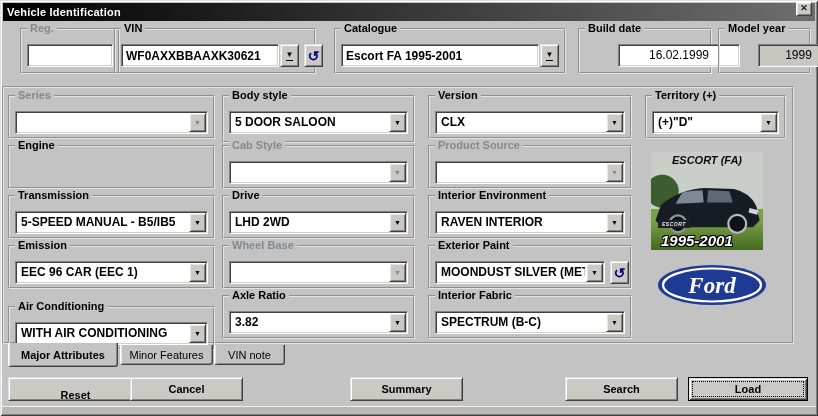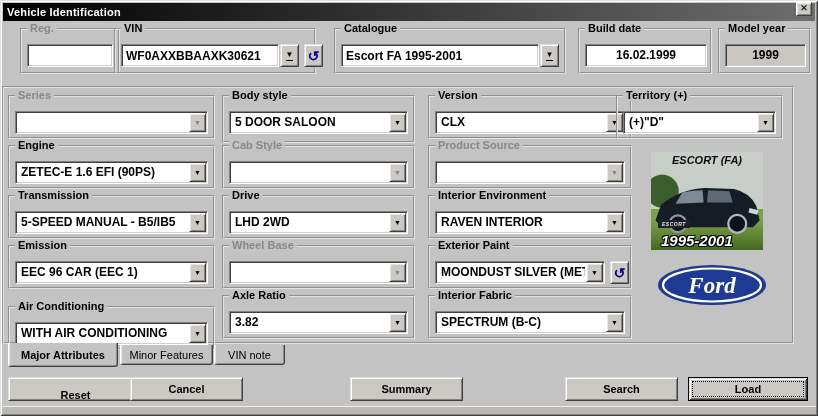--- a/index.html
+++ b/index.html
@@ -39,22 +39,22 @@
     position:absolute; top:-8px; left:5px; background:#c3c3c3; padding:0 3px;
     font-size:11px; font-weight:bold; color:#000; white-space:nowrap;
   }
   .gframe.disabled .flabel { color:#86898c; }
 
   .tinput {
     position:absolute; height:23px; font-family:"Liberation Sans",sans-serif;
     font-size:12px; font-weight:bold; padding:0 4px; outline:none;
   }
   .tfield {
-    position:absolute; height:23px; font-size:12px; font-weight:bold;
-    padding:3px 4px 0 4px; text-align:center;
+    position:absolute; height:23px; font-size:12px; font-weight:normal;
+    padding:3px 4px 0 4px; text-align:center;margin-left:33px;
   }
   .tfield.gray { background:#c9c6c1; }
 
   
   .combo {
     position:absolute; left:5px; top:14px; height:23px; display:flex;
     background:#fff; border:1px solid; border-color:#808080 #ffffff #ffffff #808080;
     box-shadow: inset 1px 1px 0 #404040, inset -1px -1px 0 #d4d0c8;
   }
   .ctext {
@@ -205,38 +205,32 @@
   </div>
   <div class="gframe" style="left:428px;top:95px;width:204px;height:44px">
     <span class="flabel">Version</span>
     <div class="combo" style="right:5px">
       <div class="ctext">CLX</div>
       <div class="cbtn">
           <span>▼</span>
         </div>
     </div>
   </div>
-  <div class="gframe" style="left:616px;top:95px;width:167px;height:44px">
+  <div class="gframe" style="left:645px;top:95px;width:141px;height:44px">
     <span class="flabel">Territory (+)</span>
     <div class="combo" style="right:5px">
       <div class="ctext">(+)"D"</div>
       <div class="cbtn">
           <span>▼</span>
         </div>
     </div>
   </div>
 
   <div class="gframe" style="left:8px;top:145px;width:207px;height:44px">
     <span class="flabel">Engine</span>
-    <div class="combo" style="right:5px">
-      <div class="ctext">ZETEC-E 1.6 EFI (90PS)</div>
-      <div class="cbtn">
-          <span>▼</span>
-        </div>
-    </div>
   </div>
   <div class="gframe disabled" style="left:222px;top:145px;width:193px;height:44px">
     <span class="flabel">Cab Style</span>
     <div class="combo" style="right:5px">
       <div class="ctext"></div>
       <div class="cbtn">
           <span>▼</span>
         </div>
     </div>
   </div>

